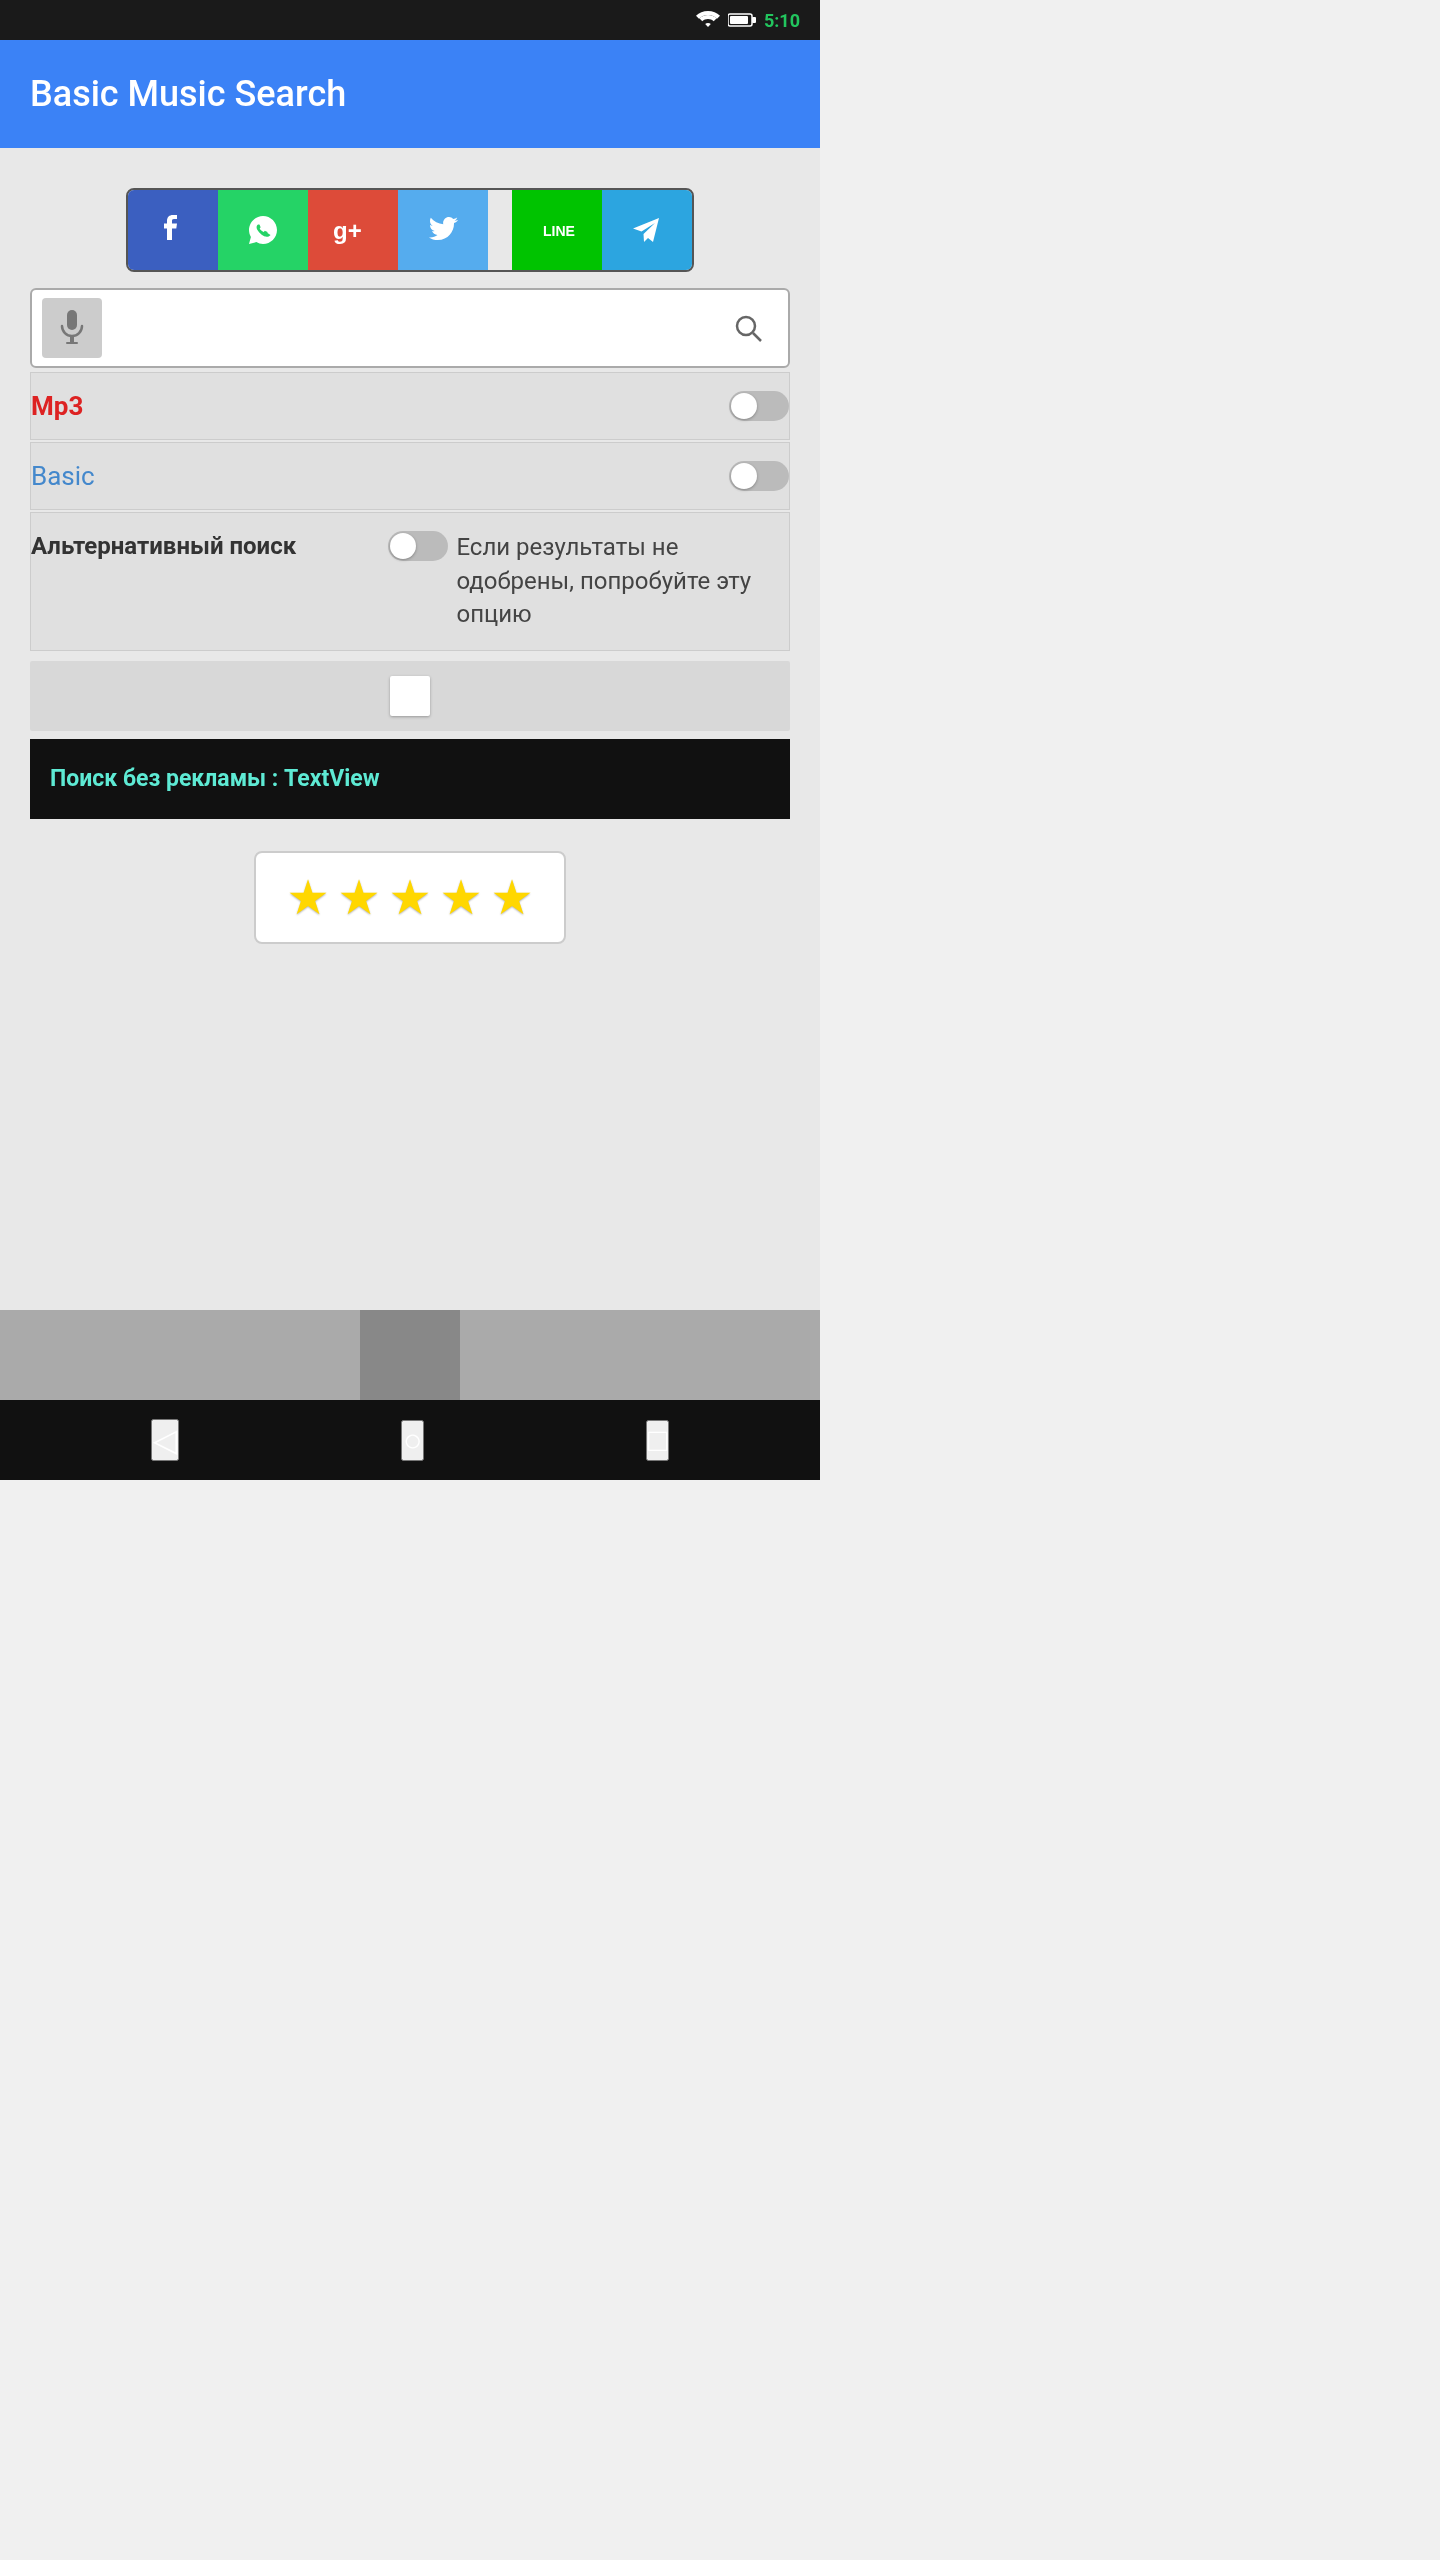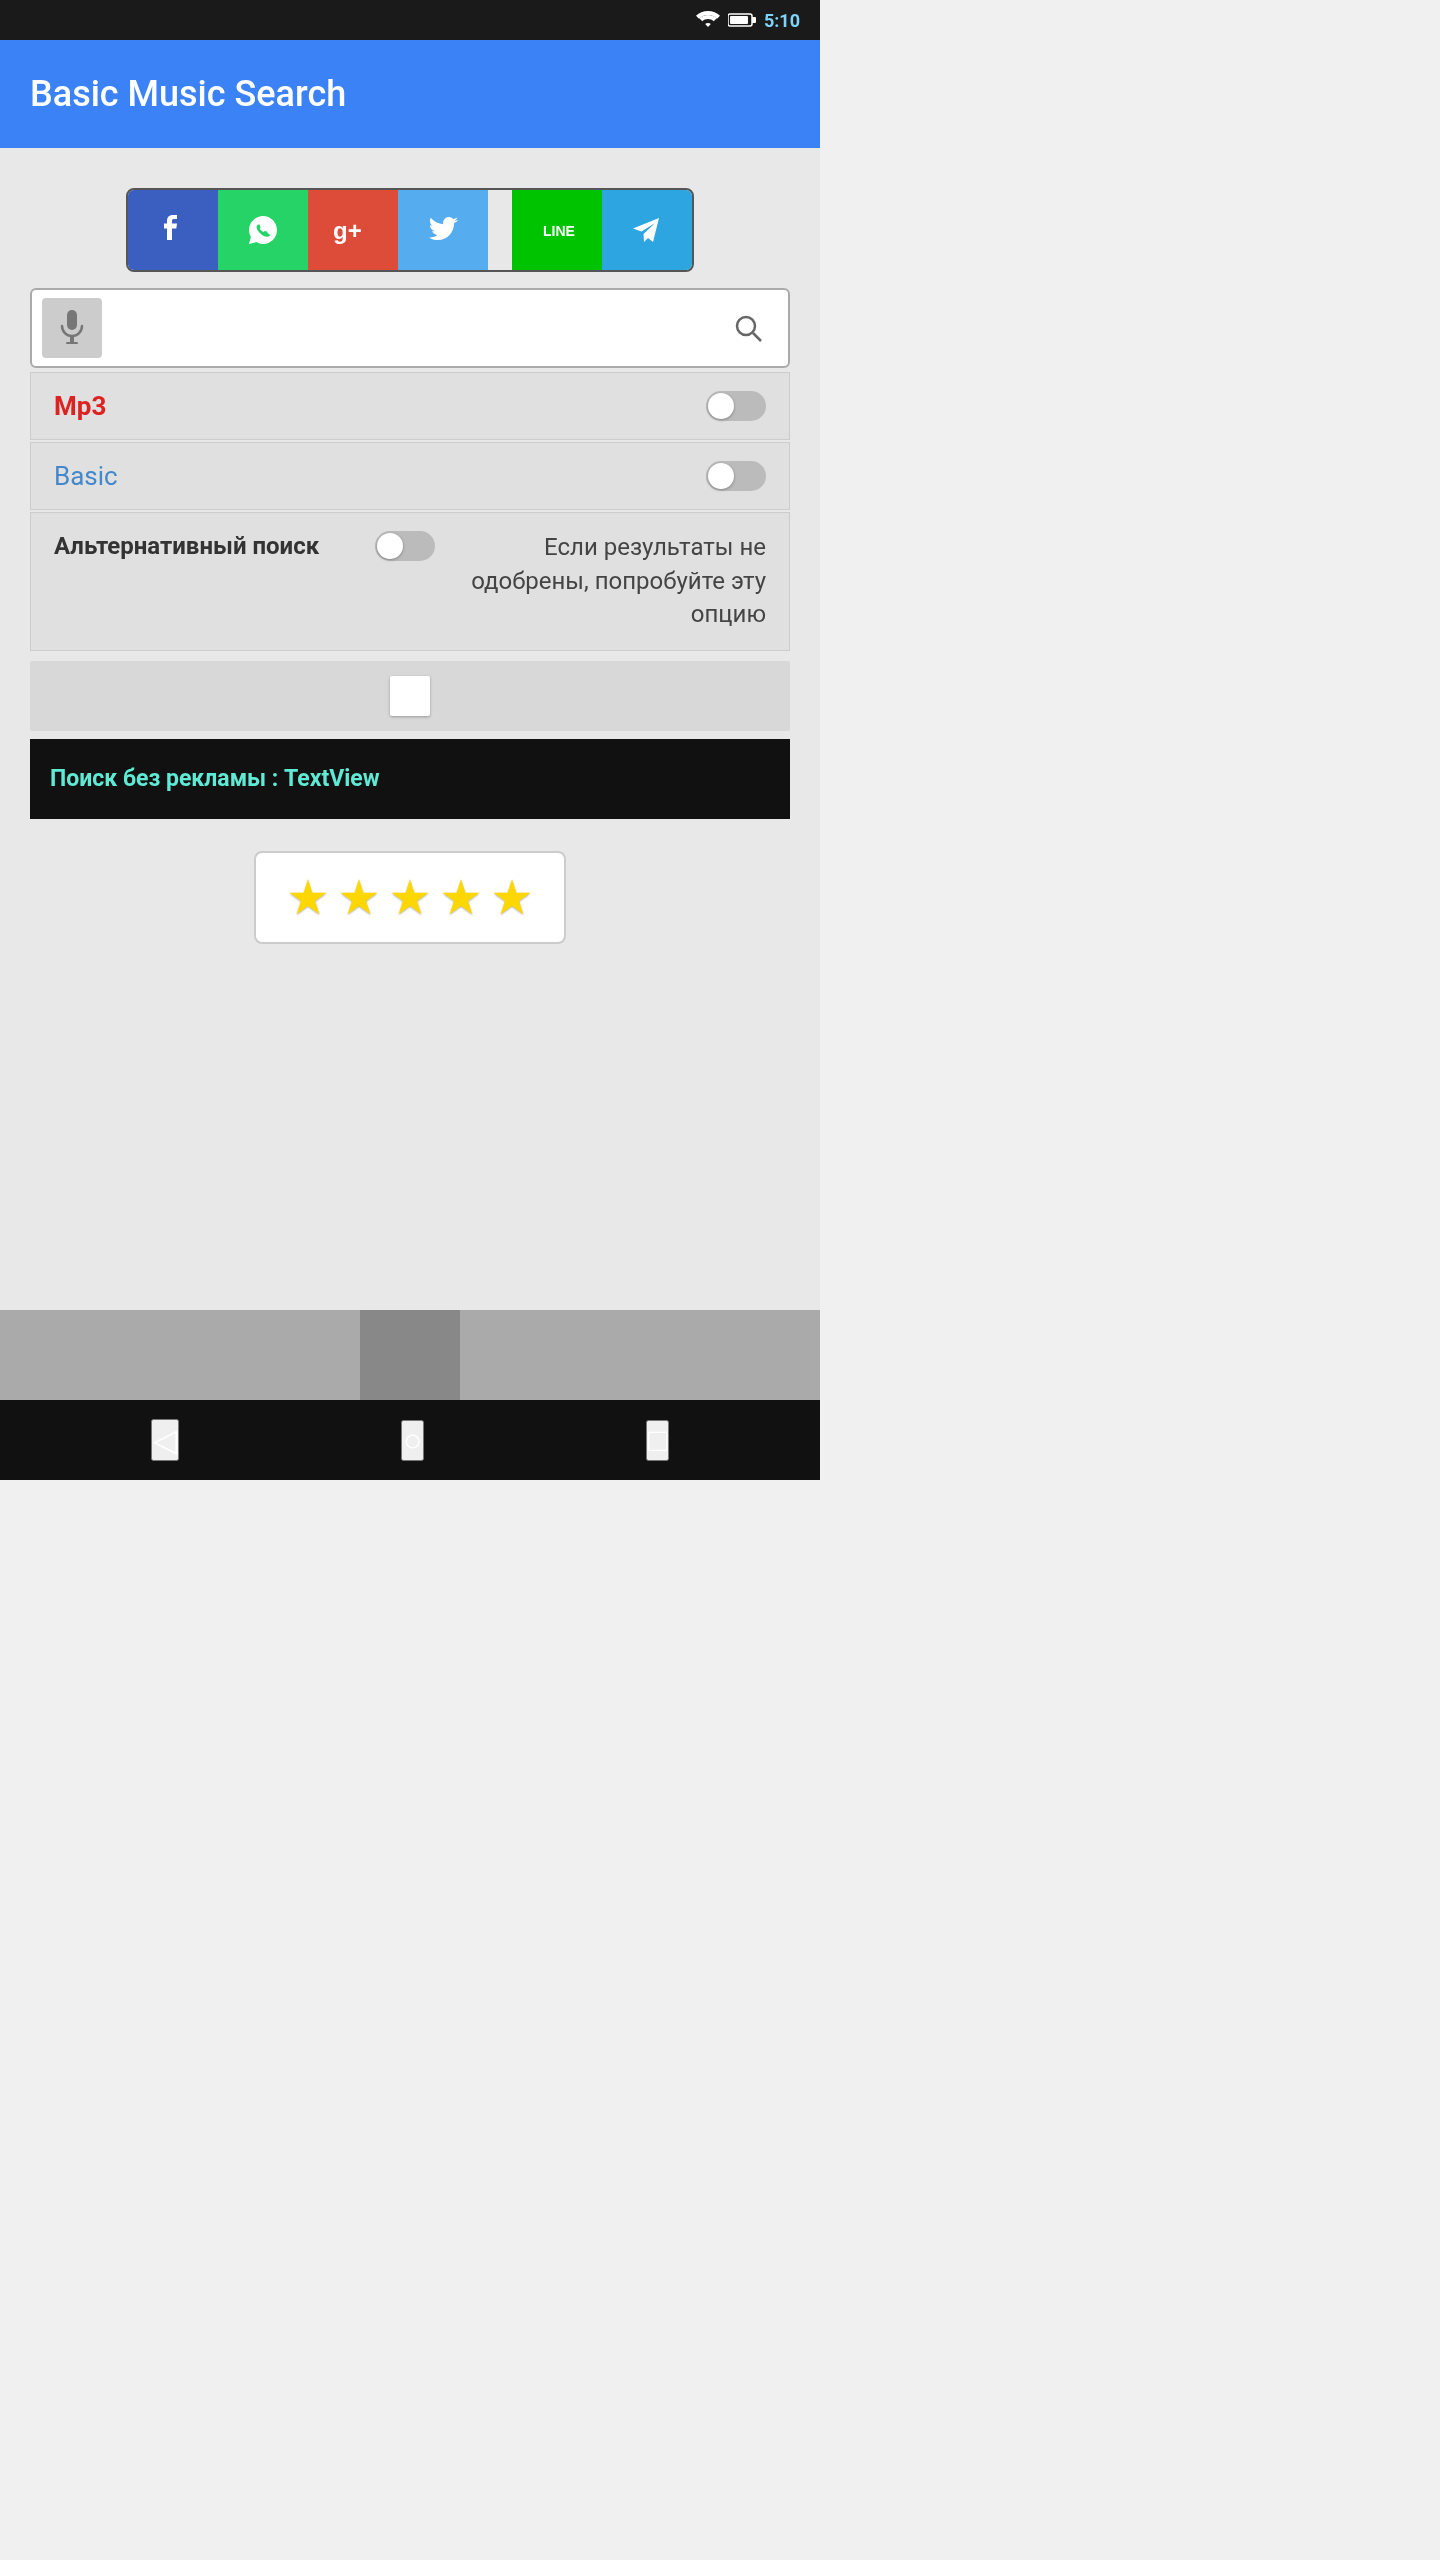--- a/index.html
+++ b/index.html
@@ -28,21 +28,21 @@
       gap: 12px;
     }
 
     .status-bar-icons {
       display: flex;
       align-items: center;
       gap: 8px;
     }
 
     .status-time {
-      color: #7dd3fc;
+      color: #22c55e;
       font-size: 18px;
       font-weight: bold;
     }
 
     
     .app-bar {
       background: #3b82f6;
       padding: 33px 30px;
       display: flex;
       align-items: flex-end;
@@ -141,26 +141,25 @@
       justify-content: center;
       font-size: 28px;
       cursor: pointer;
       color: #555;
     }
 
     
     .toggle-row {
       background: #e0e0e0;
       border: 1px solid #ccc;
-      padding: 18px 23px;
+      padding: 18px 0;
       display: flex;
       align-items: center;
       justify-content: space-between;
       margin-bottom: 2px;
-      text-align: right;
     }
 
     .toggle-label-mp3 {
       color: #dd2222;
       font-size: 26px;
       font-weight: bold;
     }
 
     .toggle-label-flac {
       color: #4488cc;

